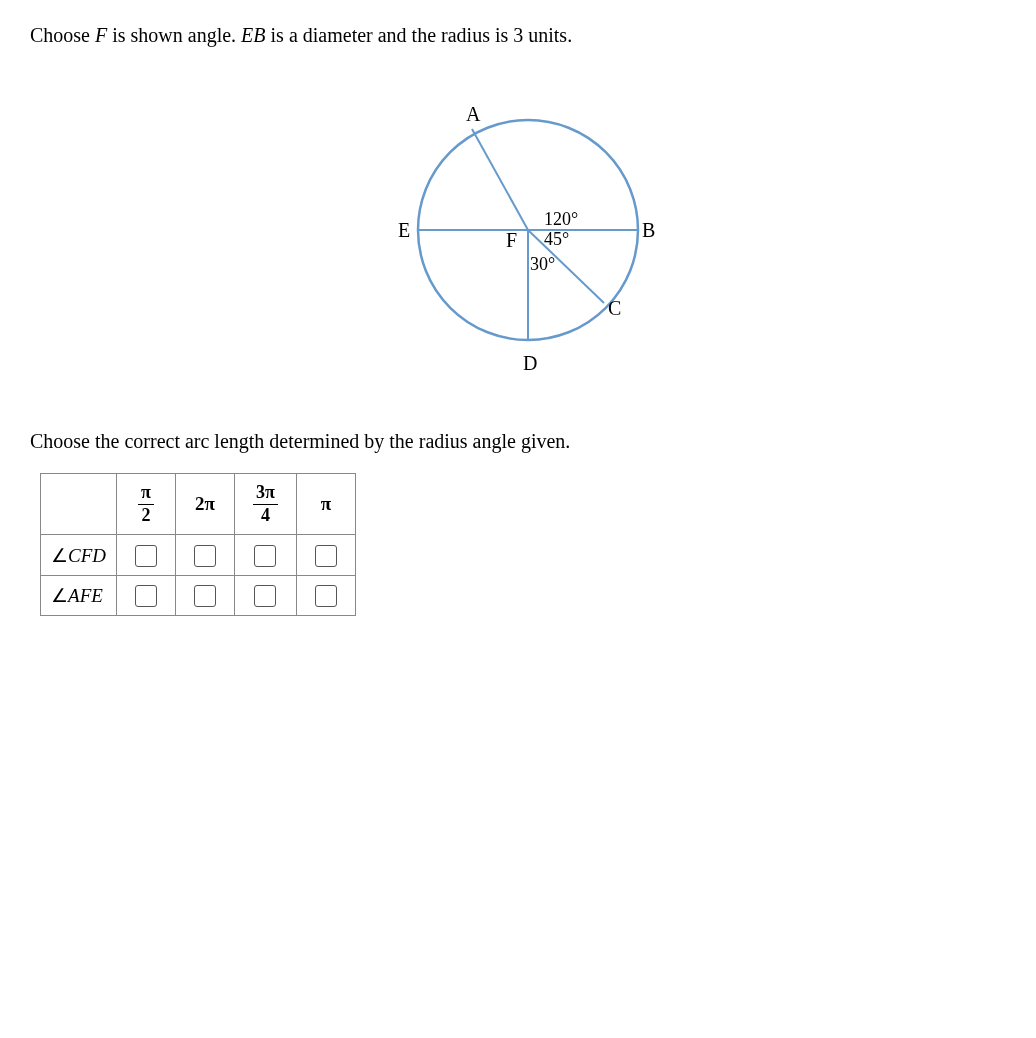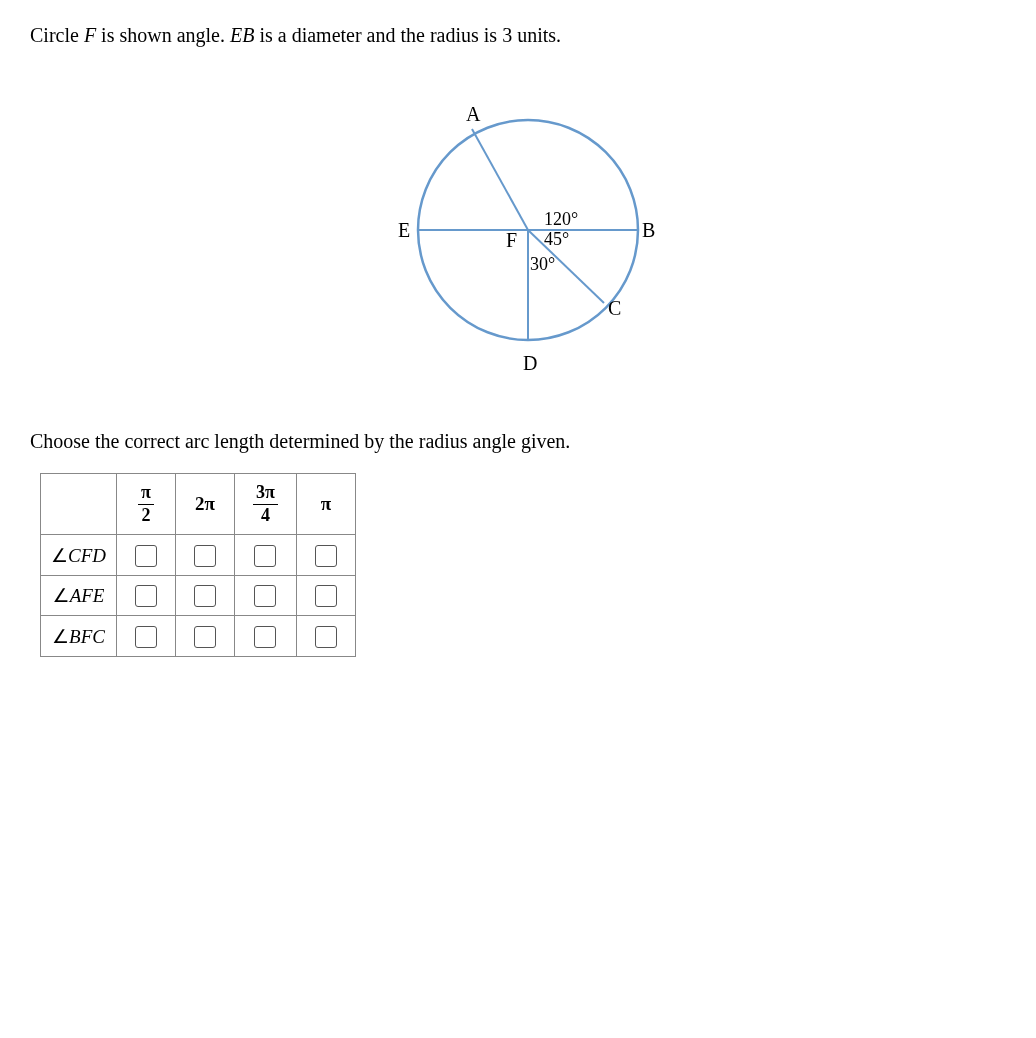--- a/index.html
+++ b/index.html
@@ -46,21 +46,21 @@
     }
 
     table td, table th {
       border: 1px solid #888;
       padding: 8px 18px;
       text-align: center;
       vertical-align: middle;
     }
 
     table td:first-child {
-      text-align: center;
+      text-align: left;
       padding-left: 10px;
       padding-right: 10px;
     }
 
     .frac {
       display: inline-flex;
       flex-direction: column;
       align-items: center;
       vertical-align: middle;
       font-size: 18px;
@@ -91,21 +91,21 @@
     }
 
     .angle-label {
       font-size: 19px;
     }
   </style>
 </head>
 <body>
 
 <div class="intro-text">
-  <span>Circle </span><span class="italic">F</span><span> is shown angle.   </span><span class="italic">EB</span><span> is a diameter and the radius is 3 units.</span>
+  <span>Choose </span><span class="italic">F</span><span> is shown angle.   </span><span class="italic">EB</span><span> is a diameter and the radius is 3 units.</span>
 </div>
 
 <div class="diagram-container">
   <svg class="diagram-svg" viewBox="0 0 340 310">
 
     <circle cx="180" cy="155" r="110" fill="none" stroke="#6699cc" stroke-width="2.5"></circle>
 
     <line x1="70" y1="155" x2="290" y2="155" stroke="#6699cc" stroke-width="2"></line>
 
     <line x1="180" y1="155" x2="124" y2="54" stroke="#6699cc" stroke-width="2"></line>
@@ -163,22 +163,15 @@
         <td class="checkbox-cell"><span class="checkbox-sq"></span></td>
         <td class="checkbox-cell"><span class="checkbox-sq"></span></td>
       </tr>
       <tr>
         <td><span class="angle-label">∠<span class="italic">AFE</span></span></td>
         <td class="checkbox-cell"><span class="checkbox-sq"></span></td>
         <td class="checkbox-cell"><span class="checkbox-sq"></span></td>
         <td class="checkbox-cell"><span class="checkbox-sq"></span></td>
         <td class="checkbox-cell"><span class="checkbox-sq"></span></td>
       </tr>
-      <tr>
-        <td><span class="angle-label">∠<span class="italic">BFC</span></span></td>
-        <td class="checkbox-cell"><span class="checkbox-sq"></span></td>
-        <td class="checkbox-cell"><span class="checkbox-sq"></span></td>
-        <td class="checkbox-cell"><span class="checkbox-sq"></span></td>
-        <td class="checkbox-cell"><span class="checkbox-sq"></span></td>
-      </tr>
     </tbody>
   </table>
 </div>
 
 </body></html>

